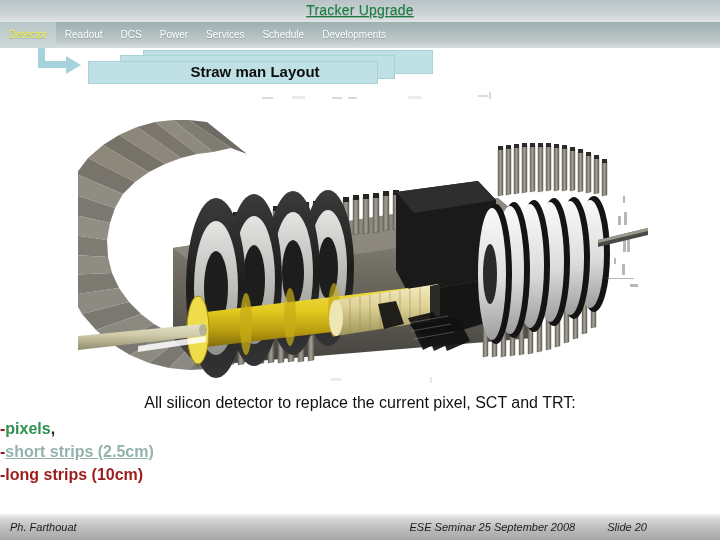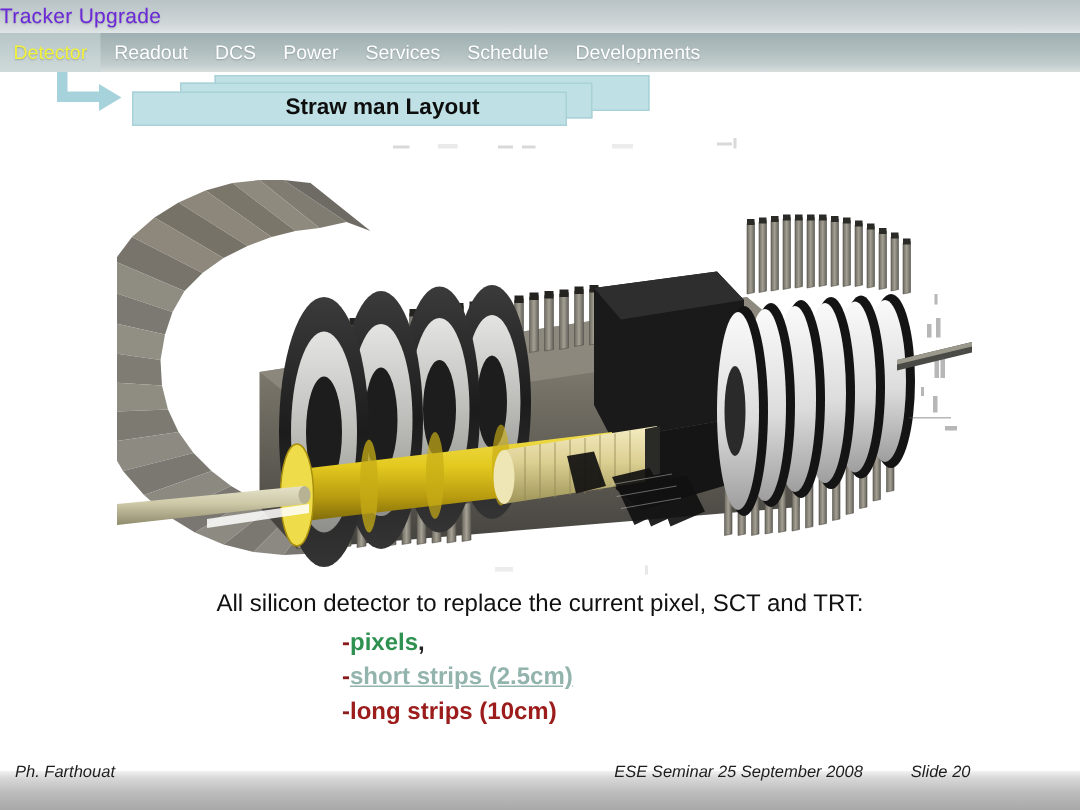--- a/index.html
+++ b/index.html
@@ -30,45 +30,47 @@
     position: absolute;
     left: 0; top: 0;
     width: 720px;
     height: 22px;
     background: linear-gradient(to bottom, #b9c3c6 0%, #c3ccce 35%, #cfd6d7 70%, #dfe4e4 100%);
   }
   .header-title {
     position: absolute;
     left: 0; top: 2px;
     width: 720px;
+    text-align: center;
     font-size: 14px;
-    color: #6d28d9;
+    color: #15803d;
     letter-spacing: 0.2px;
     text-shadow: 0 1px 1px rgba(120,135,140,0.55);
     white-space: nowrap;
+    text-decoration: underline;
   }
 
   
   .nav-band {
     position: absolute;
     left: 0; top: 22px;
     width: 720px;
     height: 26px;
     background: linear-gradient(to bottom, #9fb0b2 0%, #aebcbd 40%, #c0cbcb 78%, #d8dede 100%);
   }
   .nav-items {
     position: absolute;
     left: 0; top: 22px;
     width: 720px;
     height: 26px;
     display: flex;
     align-items: center;
   }
   .nav-item {
-    font-size: 13px;
+    font-size: 10px;
     color: #ffffff;
     white-space: nowrap;
     height: 26px;
     line-height: 26px;
     padding: 0 9px;
     text-shadow: 0 1px 1px rgba(105,120,125,0.5);
     box-sizing: border-box;
   }
   .nav-item.active {
     color: #f2f23c;
@@ -149,21 +151,20 @@
   .line-main {
     text-align: center;
     font-size: 16px;
     font-weight: normal;
     color: #111111;
     white-space: nowrap;
     line-height: 22px;
   }
   .bullets {
     margin-top: 3px;
-    padding-left: 228px;
     font-size: 16px;
     font-weight: bold;
     line-height: 23px;
     white-space: nowrap;
   }
   .bullets div { text-align: left; }
   .dash { color: #8b1a1a; }
   .b-pixels   { color: #2e9150; }
   .b-short    { color: #93b3ad; text-decoration: underline; }
   .b-long     { color: #9c1b1b; margin-top: 16px; }
@@ -172,21 +173,21 @@
   
   .footer-band {
     position: absolute;
     left: 0; top: 514px;
     width: 720px;
     height: 26px;
     background: linear-gradient(to bottom, #f2f2f2 0%, #d8d8d8 18%, #bcbcbc 55%, #a8a8a8 100%);
   }
   .footer-row {
     position: absolute;
-    left: 0; top: 502px;
+    left: 0; top: 514px;
     width: 657px;
     height: 26px;
     display: flex;
     align-items: center;
   }
   .footer-left {
     font-size: 11px; font-style: italic; color: #1d1d1d;
     padding-left: 10px; white-space: nowrap;
   }
   .footer-center {

